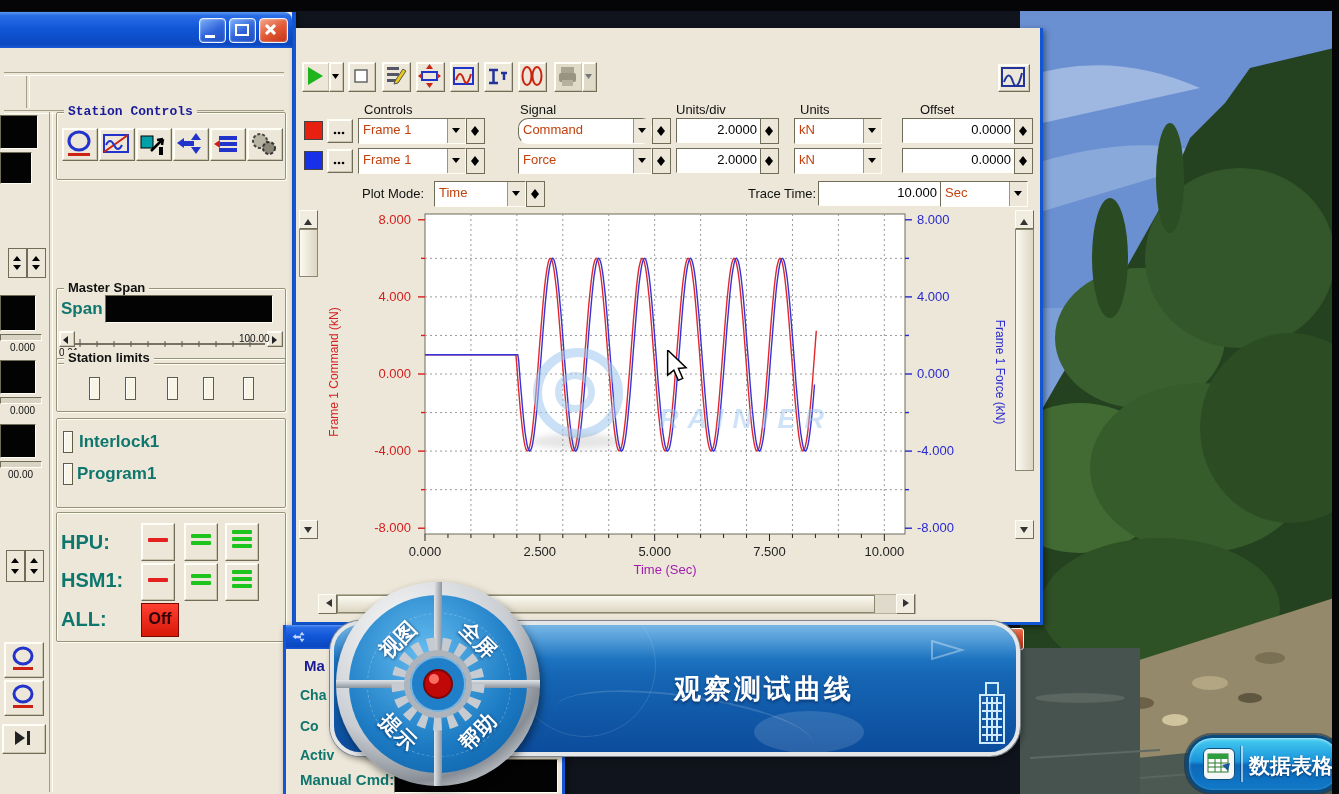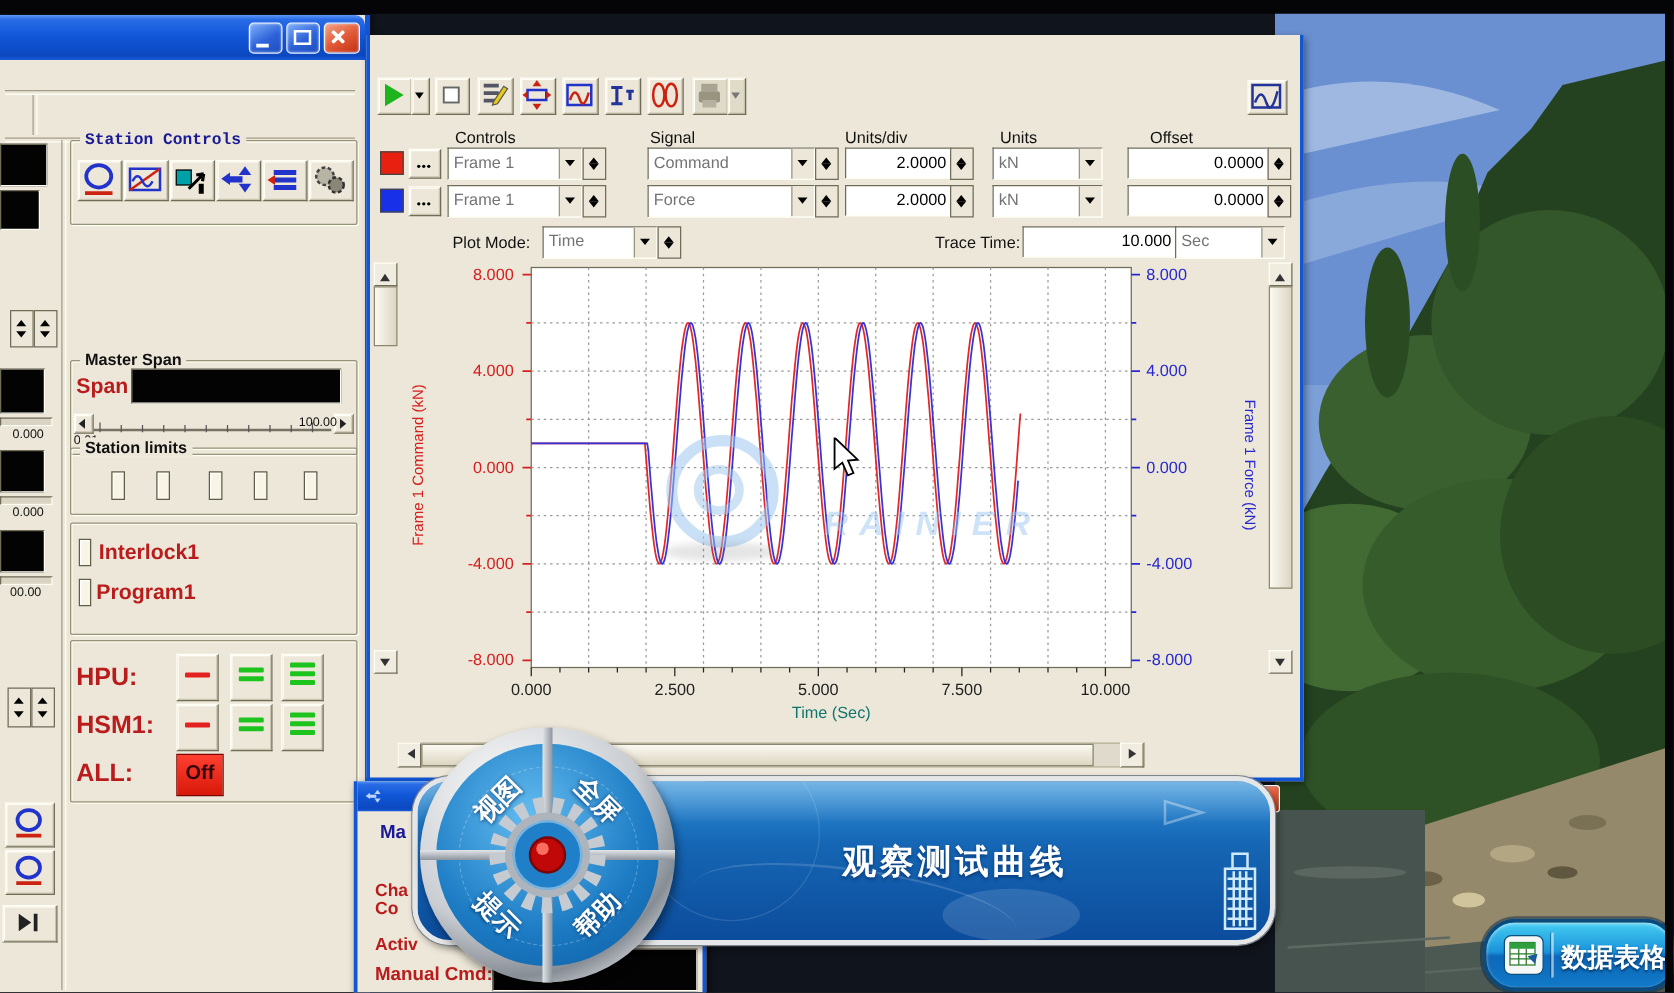--- a/index.html
+++ b/index.html
@@ -16,30 +16,30 @@
   .tbtn.close::before,.tbtn.close::after{content:"";position:absolute;left:4px;top:9px;width:13px;height:3px;background:#fff;border-radius:1px;}
   .tbtn.close::before{transform:rotate(45deg);} .tbtn.close::after{transform:rotate(-45deg);}
   
   .btn3d{position:absolute;background:#ece7d8;border:1px solid;border-color:#fffef4 #6f6c58 #6f6c58 #fffef4;box-shadow:inset -1px -1px 0 #c9c4ae,inset 1px 1px 0 #fffef8;}
   .sunk{position:absolute;background:#fff;border:1px solid;border-color:#6f6c58 #fffef4 #fffef4 #6f6c58;}
   .blackbox{position:absolute;background:#030303;border:1px solid;border-color:#6f6c58 #fffef4 #fffef4 #6f6c58;color:#e8e8e8;}
   .grp{position:absolute;border:1px solid #97927a;border-radius:2px;box-shadow:inset 1px 1px 0 #fffef2,1px 1px 0 #fffef2;}
   .gt{position:absolute;top:-9px;left:7px;background:#ece7d8;padding:0 4px;font-size:13px;font-weight:bold;color:#111;white-space:nowrap;}
   .lamp{position:absolute;background:#f8f4e6;border:1px solid #5f5c4a;box-shadow:inset 1px 1px 0 #fff;}
   .combo{position:absolute;display:flex;background:#fff;border:1px solid;border-color:#6f6c58 #fffef4 #fffef4 #6f6c58;}
-  .combo .ctxt{flex:1;font-size:13px;color:#737373;padding:3px 2px 0 4px;overflow:hidden;white-space:nowrap;}
+  .combo .ctxt{flex:1;font-size:13px;color:#c2410c;padding:3px 2px 0 4px;overflow:hidden;white-space:nowrap;}
   .combo .cdd{width:17px;background:#ece7d8;border-left:1px solid #9a967e;position:relative;}
   .combo .cdd::after{content:"";position:absolute;left:4px;top:9px;border:4px solid transparent;border-top:5px solid #000;}
   .spin{position:absolute;width:17px;background:#ece7d8;border:1px solid #6f6c58;}
   .spin::before,.spin::after{content:"";position:absolute;left:4px;border:4px solid transparent;}
   .spin::before{top:3px;border-bottom:5px solid #000;}
   .spin::after{bottom:3px;border-top:5px solid #000;}
   .numfield{position:absolute;background:#fff;border:1px solid;border-color:#6f6c58 #fffef4 #fffef4 #6f6c58;font-size:13px;color:#000;text-align:right;padding:3px 4px 0 0;}
   .lbl{position:absolute;font-size:13px;color:#111;white-space:nowrap;}
-  .blbl{position:absolute;font-size:14px;font-weight:bold;color:#b91c1c;white-space:nowrap;}
+  .blbl{position:absolute;font-size:14px;font-weight:bold;color:#0f766e;white-space:nowrap;}
   .ticklabel{position:absolute;font-size:13px;white-space:nowrap;}
   .ticklabel.xt{color:#222;} .ticklabel.ylt{color:#d42020;} .ticklabel.yrt{color:#2828d0;}
   .sb-btn{position:absolute;background:#f0ece0;border:1px solid;border-color:#fffef4 #6f6c58 #6f6c58 #fffef4;}
   .sb-btn::after{content:"";position:absolute;border:4px solid transparent;}
   .sb-btn.up::after{left:4px;top:4px;border-bottom:6px solid #333;}
   .sb-btn.dn::after{left:4px;top:6px;border-top:6px solid #333;}
   .sb-btn.rt::after{left:6px;top:4px;border-left:6px solid #333;}
   .sb-btn.lt::after{left:3px;top:4px;border-right:6px solid #333;}
   .sb-thumb{position:absolute;background:linear-gradient(90deg,#fbf9f1,#dcd6c2);border:1px solid #8a8670;}
   .sb-track{position:absolute;background:#dfdacb;border:1px solid #b5b09a;}
@@ -321,21 +321,21 @@
     <div class="btn3d" style="left:31px;top:91px;width:24px;height:22px;"><svg width="22" height="20" viewBox="0 0 22 20">
           <circle cx="7" cy="13" r="1.3" fill="#000"></circle>
           <circle cx="11" cy="13" r="1.3" fill="#000"></circle>
           <circle cx="15" cy="13" r="1.3" fill="#000"></circle>
         </svg></div>
     <div class="combo" style="left:62px;top:90px;width:106px;height:24px;">
         <div class="ctxt">Frame 1</div>
         <div class="cdd"></div>
       </div>
     <div class="spin" style="left:170px;top:90px;height:24px;"></div>
-    <div class="combo" style="left:222px;top:90px;width:132px;height:24px;">
+    <div class="combo" style="left:222px;top:90px;width:132px;height:24px;border-radius:10px;">
         <div class="ctxt">Command</div>
         <div class="cdd"></div>
       </div>
     <div class="spin" style="left:356px;top:90px;height:24px;"></div>
     <div class="numfield" style="left:380px;top:90px;width:80px;height:20px;">2.0000</div>
     <div class="spin" style="left:464px;top:90px;height:24px;"></div>
     <div class="combo" style="left:498px;top:90px;width:86px;height:24px;">
         <div class="ctxt">kN</div>
         <div class="cdd"></div>
       </div>
@@ -467,39 +467,39 @@
         <div class="ticklabel ylt" style="left: -54px; top: 158px; width: 50px; text-align: right;">0.000</div>
         <div class="ticklabel yrt" style="left: 502px; top: 158px; width: 54px; text-align: left;">0.000</div>
         <div class="ticklabel ylt" style="left: -54px; top: 235.108px; width: 50px; text-align: right;">-4.000</div>
         <div class="ticklabel yrt" style="left: 502px; top: 235.108px; width: 54px; text-align: left;">-4.000</div>
         <div class="ticklabel ylt" style="left: -54px; top: 312.217px; width: 50px; text-align: right;">-8.000</div>
         <div class="ticklabel yrt" style="left: 502px; top: 312.217px; width: 54px; text-align: left;">-8.000</div>
       </div>
 
     <div class="abs" style="left:-72px;top:337px;width:220px;text-align:center;color:#d42020;font-size:12px;transform:rotate(-90deg);">Frame 1 Command (kN)</div>
     <div class="abs" style="left:594px;top:337px;width:220px;text-align:center;color:#2828d0;font-size:12px;transform:rotate(90deg);">Frame 1 Force (kN)</div>
-    <div class="abs" style="left:269px;top:534px;width:200px;text-align:center;color:#0f766e;font-size:13px;">Time (Sec)</div>
+    <div class="abs" style="left:269px;top:534px;width:200px;text-align:center;color:#a21caf;font-size:13px;">Time (Sec)</div>
 
     <div class="sb-track" style="left:22px;top:566px;width:596px;height:18px;"></div>
     <div class="sb-btn lt" style="left:22px;top:566px;width:17px;height:18px;"></div>
     <div class="sb-thumb" style="left:41px;top:567px;width:536px;height:16px;background:linear-gradient(180deg,#fbf9f1,#dcd6c2);"></div>
     <div class="sb-btn rt" style="left:600px;top:566px;width:17px;height:18px;"></div>
   </div>
 
   <div class="win" style="left:283px;top:625px;width:276px;height:169px;">
     <div class="tbar" style="height:24px;">
       <svg width="16" height="16" viewBox="0 0 32 29" style="margin-left:5px;">
           <polygon points="3,14 10,9 10,19" fill="#bcd4ff"></polygon>
           <rect x="10" y="12" width="10" height="5" fill="#bcd4ff"></rect>
           <polygon points="22,4 27,11 17,11" fill="#bcd4ff"></polygon>
           <polygon points="22,25 27,18 17,18" fill="#bcd4ff"></polygon>
         </svg>
     </div>
     <div class="abs" style="left:18px;top:32px;font-size:15px;font-weight:bold;color:#1a1a99;">Ma</div>
-    <div class="blbl" style="left:14px;top:62px;margin-top:17px;">Cha</div>
+    <div class="blbl" style="left:14px;top:62px;">Cha</div>
     <div class="blbl" style="left:14px;top:93px;">Co</div>
     <div class="blbl" style="left:14px;top:122px;">Activ</div>
     <div class="blbl" style="left:14px;top:146px;font-size:15px;">Manual Cmd:</div>
     <div class="blackbox" style="left:108px;top:134px;width:162px;height:32px;">
       <span style="font-size:17px;color:#ddd;padding-left:42px;">800</span>
     </div>
   </div>
 
 
   <div class="abs" style="left:1000px;top:628px;width:22px;height:20px;background:linear-gradient(150deg,#f5a58a,#e25b38 50%,#c23014);border:1px solid #fff;border-radius:3px;">

